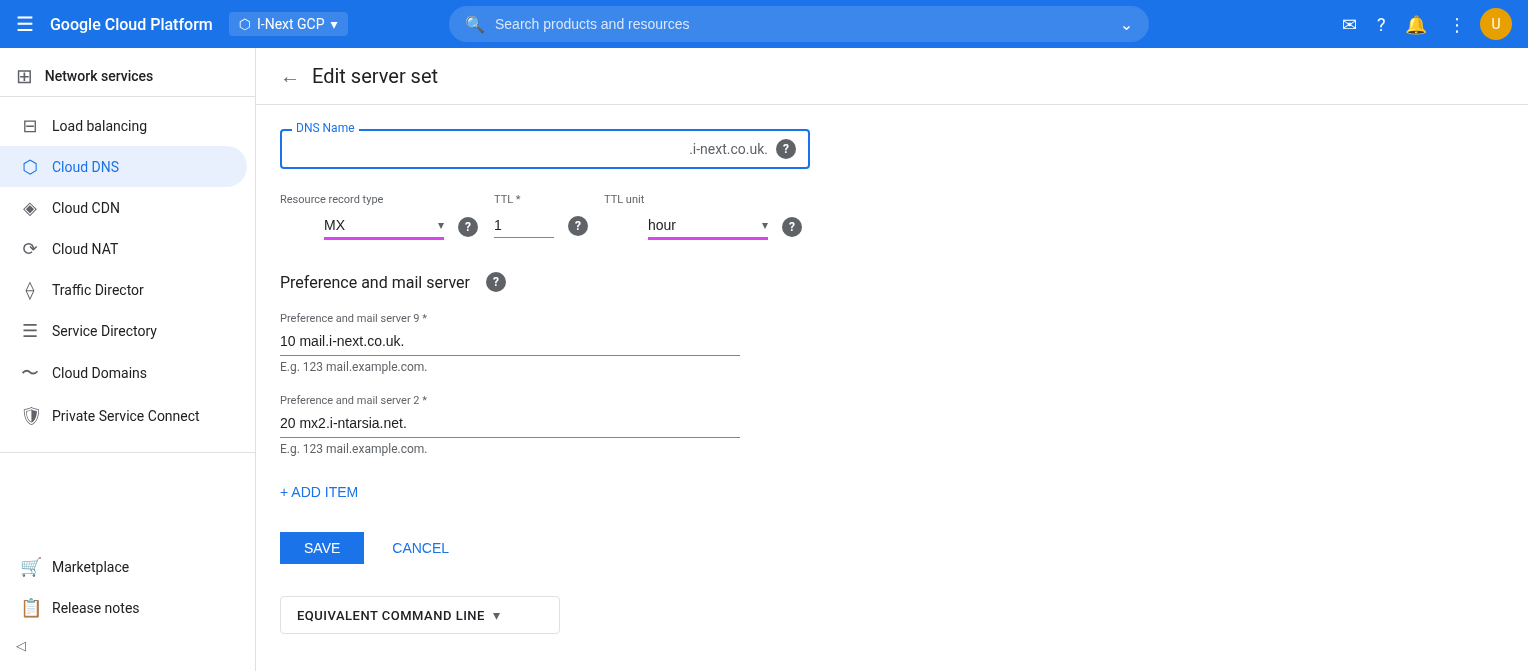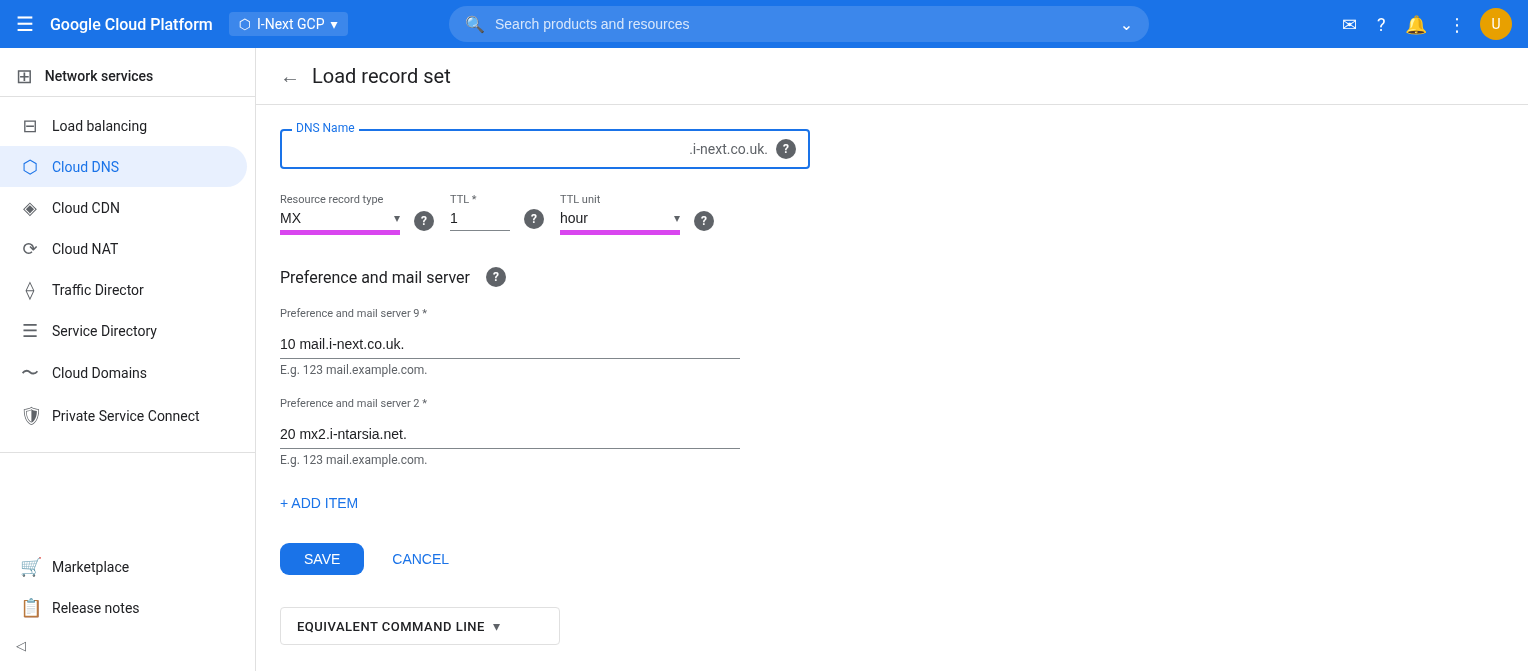--- a/index.html
+++ b/index.html
@@ -126,28 +126,29 @@
     .help-icon {
       color: #5f6368; font-size: 16px; cursor: pointer; margin-left: 8px;
       width: 20px; height: 20px; border-radius: 50%; background: #5f6368;
       color: white; display: inline-flex; align-items: center; justify-content: center;
       font-size: 12px; font-weight: bold; flex-shrink: 0;
     }
 
     
     .fields-row { display: flex; align-items: flex-start; gap: 16px; margin-bottom: 32px; flex-wrap: wrap; }
 
-    .field-group { display: flex; flex-direction: column; gap: 0; }
+    .field-group { display: flex; flex-direction: column; gap: 7px; }
     .field-label { font-size: 11px; color: #5f6368; }
 
     .select-wrapper {
       display: flex; align-items: center;
-      border-bottom: 5px solid #d946ef;
+      border-bottom: 3px solid #d946ef;
       padding: 4px 0; min-width: 120px;
       gap: 4px;
+      margin-left: 44px;
     }
     .select-wrapper select {
       border: none; outline: none; background: transparent;
       font-size: 14px; color: #202124; flex: 1; appearance: none; cursor: pointer;
     }
     .select-arrow { color: #5f6368; font-size: 12px; }
 
     .input-underline-wrapper {
       display: flex; align-items: center;
       border-bottom: 1px solid #80868b;
@@ -171,38 +172,38 @@
       margin-bottom: 4px;
     }
     .mail-server-field-label {
       font-size: 11px; color: #5f6368; margin-bottom: 2px;
     }
     .mail-server-input-wrapper {
       border-bottom: 1px solid #80868b;
       padding: 6px 0;
     }
     .mail-server-input {
-      width: 100%; border: none; outline: none; font-size: 14px; background: transparent; color: #202124; margin-top: 8px;
+      width: 100%; border: none; outline: none; font-size: 14px; background: transparent; color: #202124;
     }
     .mail-server-hint {
       font-size: 12px; color: #5f6368; margin-bottom: 20px;
     }
 
     .add-item-btn {
       display: flex; align-items: flex-end; gap: 6px;
       color: #1a73e8; font-size: 14px; font-weight: 500;
       cursor: pointer; background: none; border: none;
       padding: 8px 0; margin-bottom: 24px;
     }
 
     .action-buttons { display: flex; align-items: center; gap: 12px; margin-bottom: 32px; }
     .btn-save {
       background: #1a73e8; color: white; border: none;
       padding: 8px 24px; font-size: 14px; font-weight: 500;
-      border-radius: 9px; cursor: pointer;
+      border-radius: 0; cursor: pointer;
     }
     .btn-cancel {
       background: transparent; color: #1a73e8; border: none;
       padding: 8px 16px; font-size: 14px; font-weight: 500;
       border-radius: 4px; cursor: pointer;
     }
 
     
     .equiv-cmdline {
       display: flex; align-items: center; gap: 8px;
@@ -291,21 +292,21 @@
       </div>
       <div class="sidebar-collapse-btn">
         <span>◁</span>
       </div>
     </div>
   </div>
 
   <div class="main">
     <div class="page-header">
       <span class="page-header-back">←</span>
-      <span class="page-header-title">Load record set</span>
+      <span class="page-header-title">Edit server set</span>
     </div>
 
     <div class="form-body">
 
       <div class="dns-name-wrapper">
         <span class="dns-name-label">DNS Name</span>
         <div class="dns-name-row">
           <input class="dns-name-input" type="text" value="" style="">
           <span class="dns-suffix">.i-next.co.uk.</span>
           <span class="help-icon">?</span>

